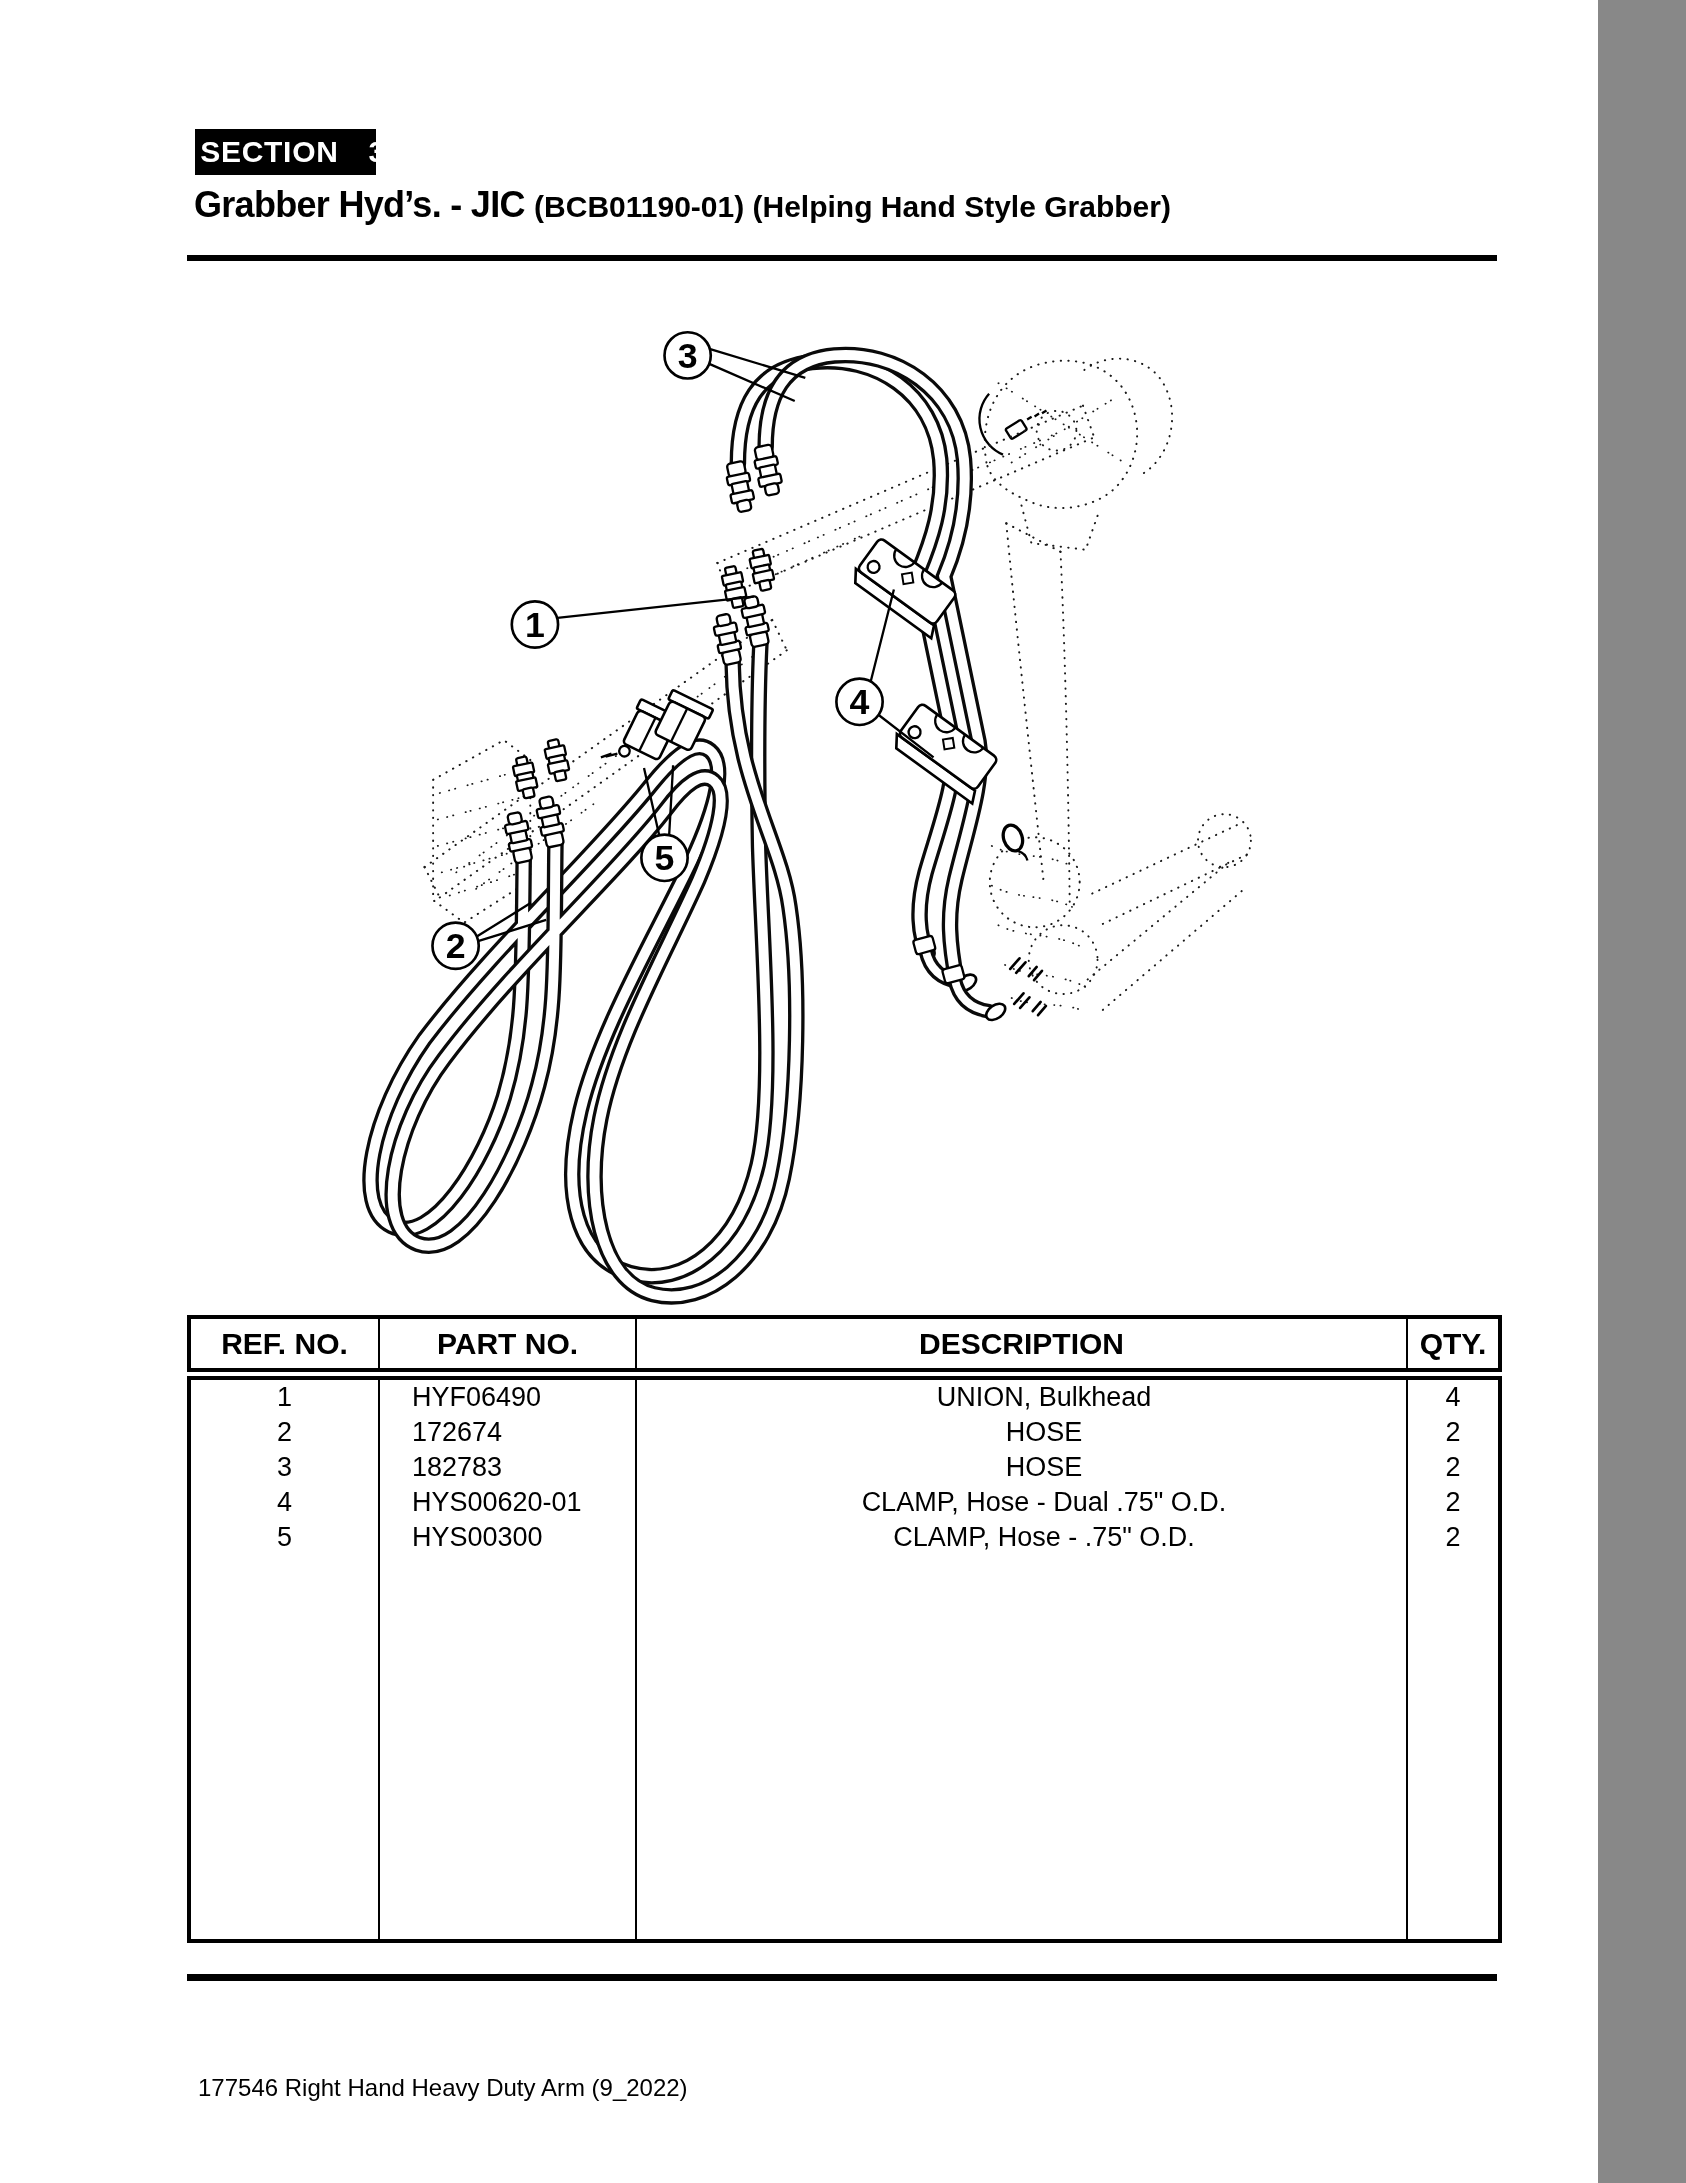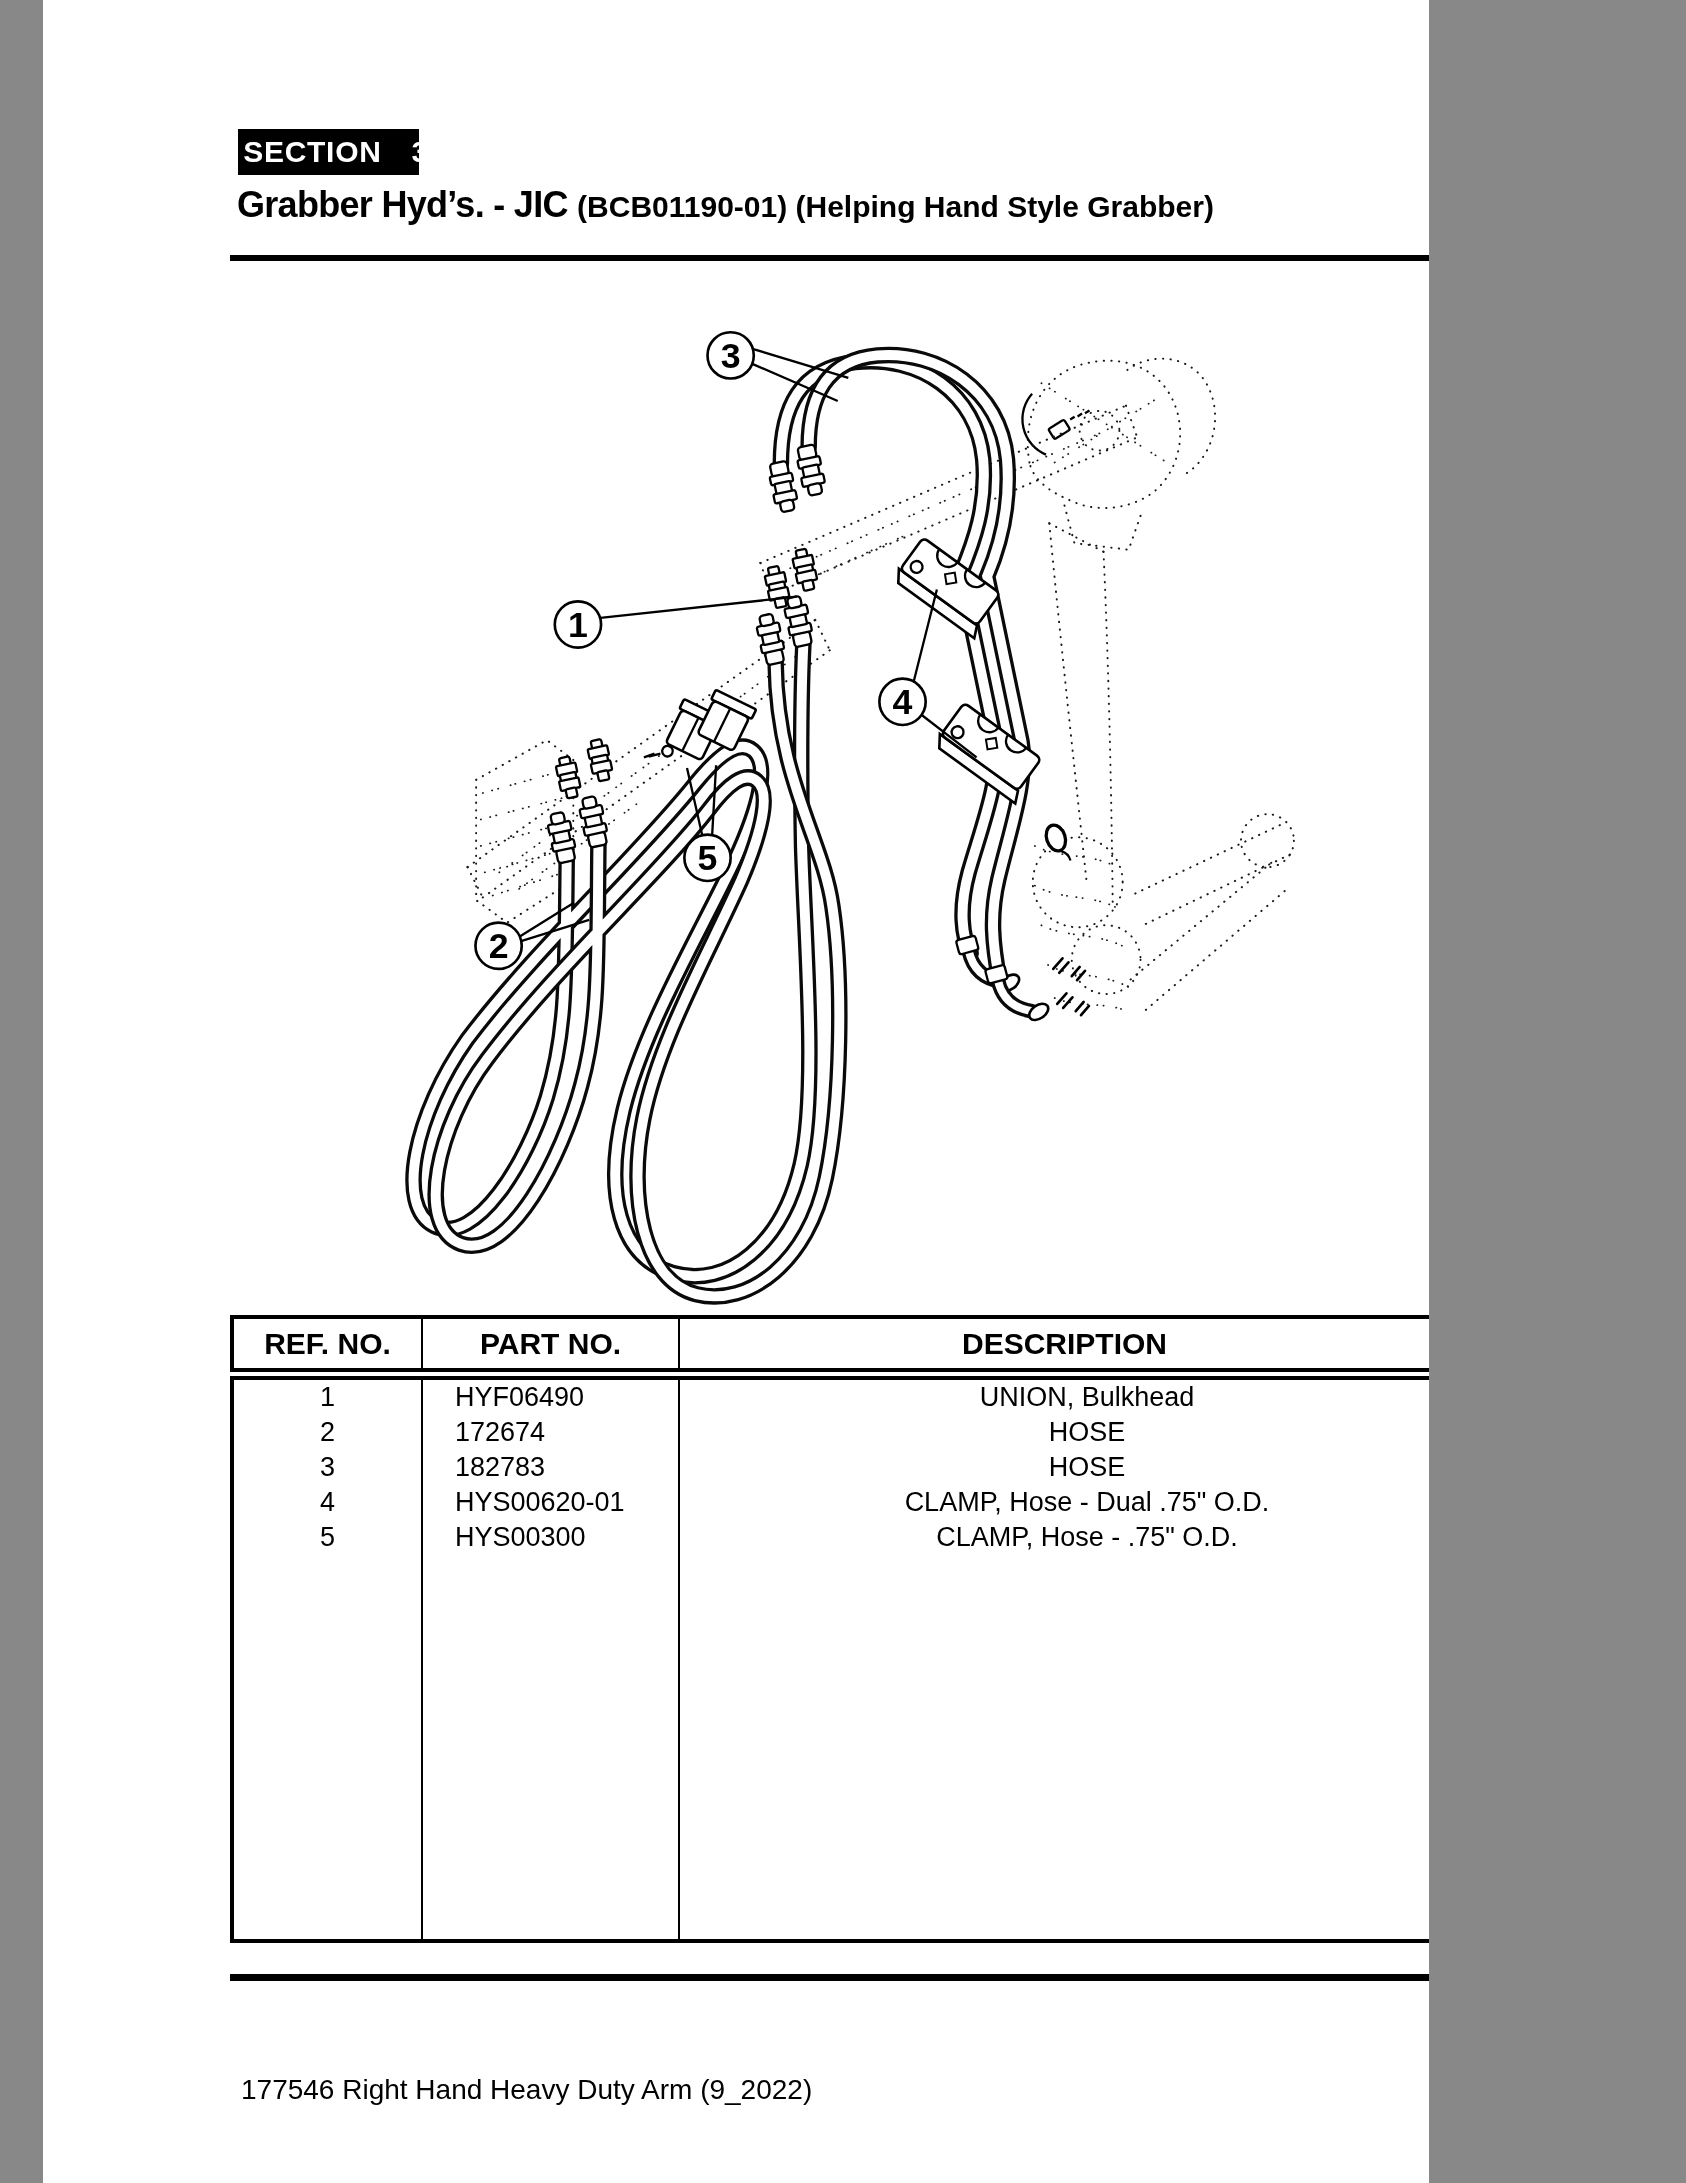--- a/index.html
+++ b/index.html
@@ -1,18 +1,18 @@
 <!DOCTYPE html>
 <html style="font-size:10.6px"><head>
 <meta charset="utf-8">
 <style>
   html,body{margin:0;padding:0;background:#888;}
   #page{
-    position:relative;width:1386px;height:2183px;background:#ffffff;
-    font-family:"Liberation Sans", sans-serif;color:#000;overflow:hidden;margin-left:43px;
+    position:relative;width:1598px;height:2183px;background:#ffffff;
+    font-family:"Liberation Sans", sans-serif;color:#000;overflow:hidden;
   }
   
   #section-box{
     position:absolute;left:195px;top:129px;width:181px;height:46px;
     background:#000;color:#fff;display:flex;align-items:center;
     font-weight:bold;font-size:30px;letter-spacing:0.7px;
   }
   #section-box .sec-word{margin-left:5.3px;}
   #section-box .sec-num{margin-left:30px;}
   #page-title-row{
@@ -52,21 +52,21 @@
     font-size:27px;font-weight:normal;padding:0 0 0 0;height:35px;vertical-align:middle;
     border-top:none;border-bottom:none;
   }
   #parts-table td.c-ref{text-align:center;}
   #parts-table td.c-part{padding-left:32px;text-align:left;}
   #parts-table td.c-desc{padding-left:45px;text-align:center;}
   #parts-table td.c-qty{text-align:center;}
   #parts-table tr.filler td{height:auto;}
   
   #bottom-rule{position:absolute;left:187px;top:1974px;width:1310px;height:7.3px;background:#000;}
-  #footer-line{position:absolute;left:0;top:2074px;width:1687px;height:29px;font-size:28px;}
+  #footer-line{position:absolute;left:0;top:2074px;width:1687px;height:29px;font-size:24px;}
   #footer-doc{position:absolute;left:198px;top:0;}
   #footer-page{position:absolute;left:187px;top:0;width:1310px;text-align:center;}
 </style>
 </head>
 <body>
 
 <div id="page">
 
   <div id="section-box">
     <span class="sec-word">SECTION</span>

